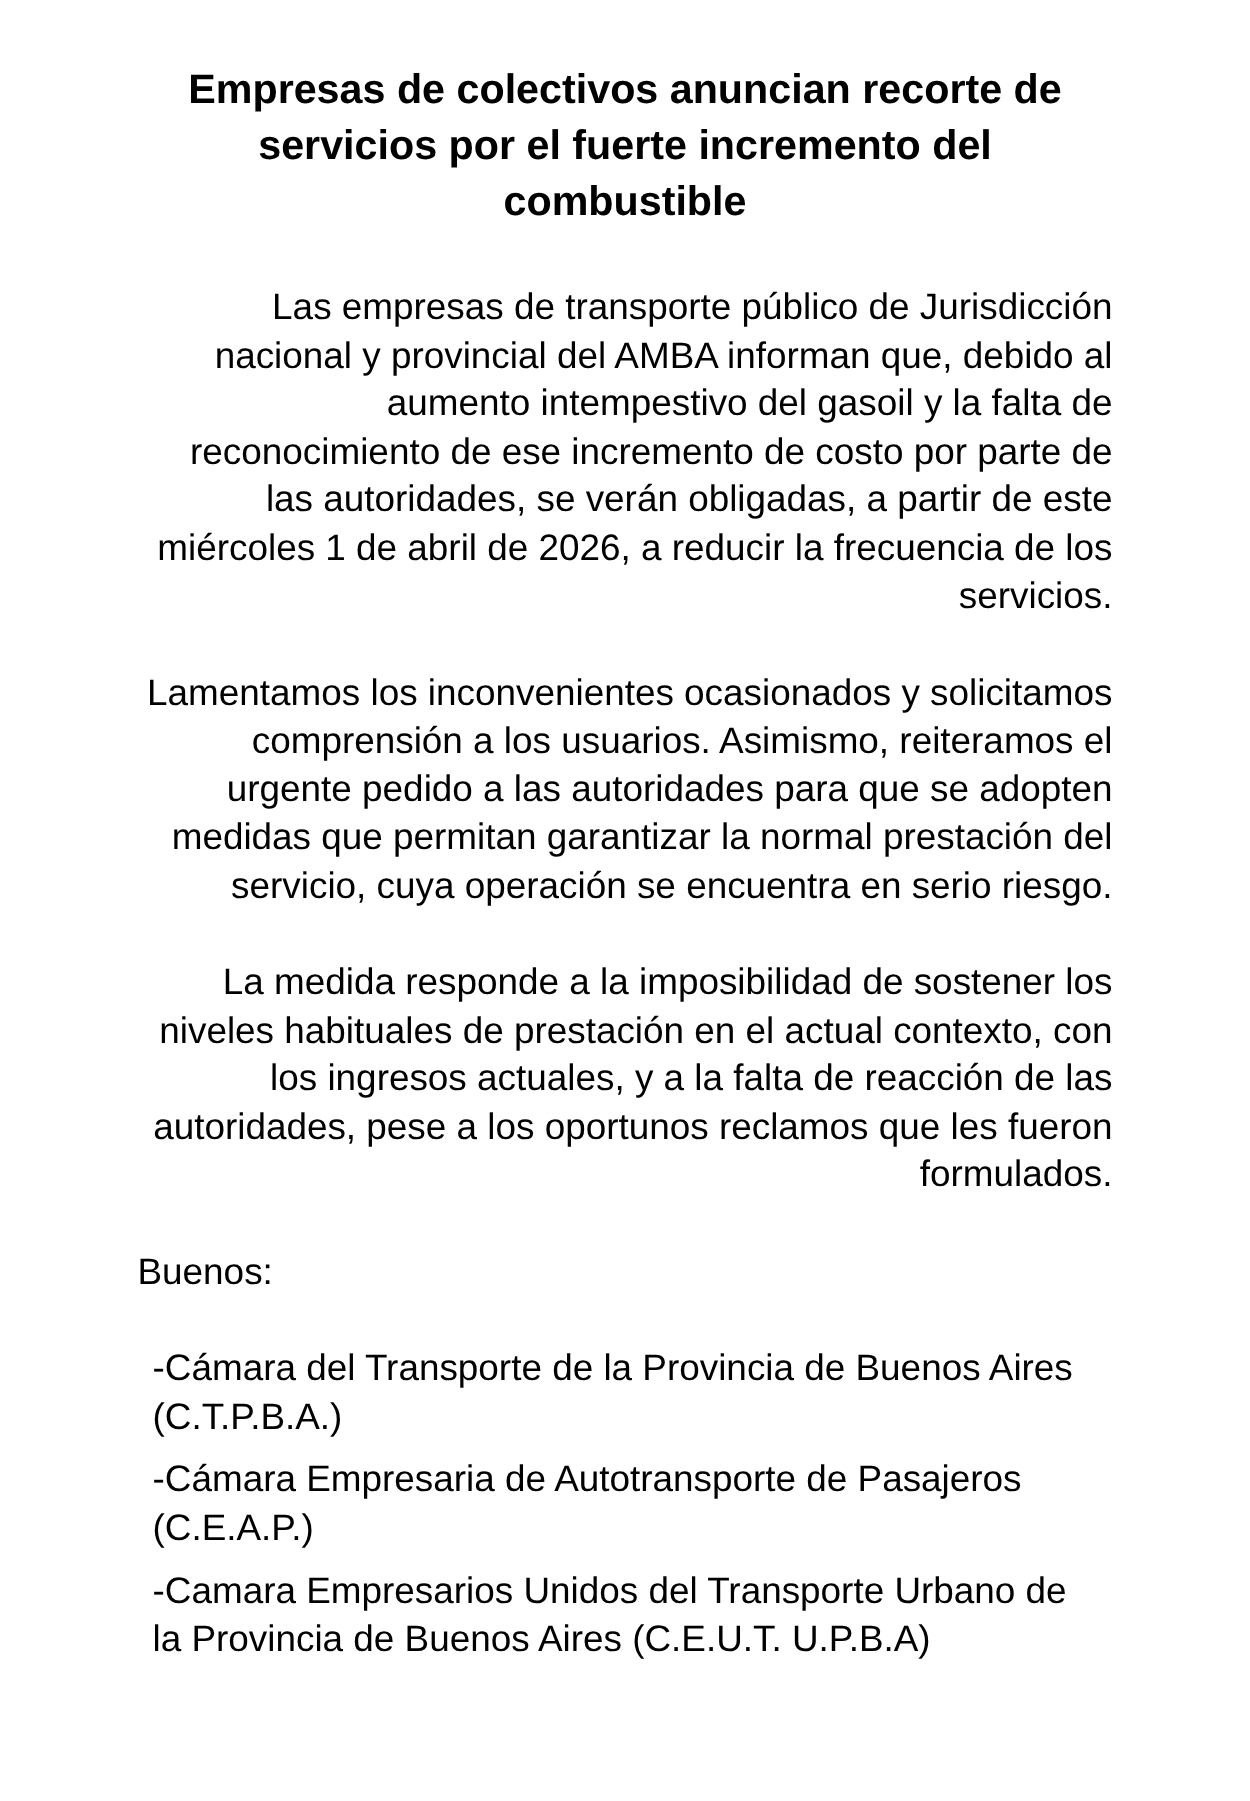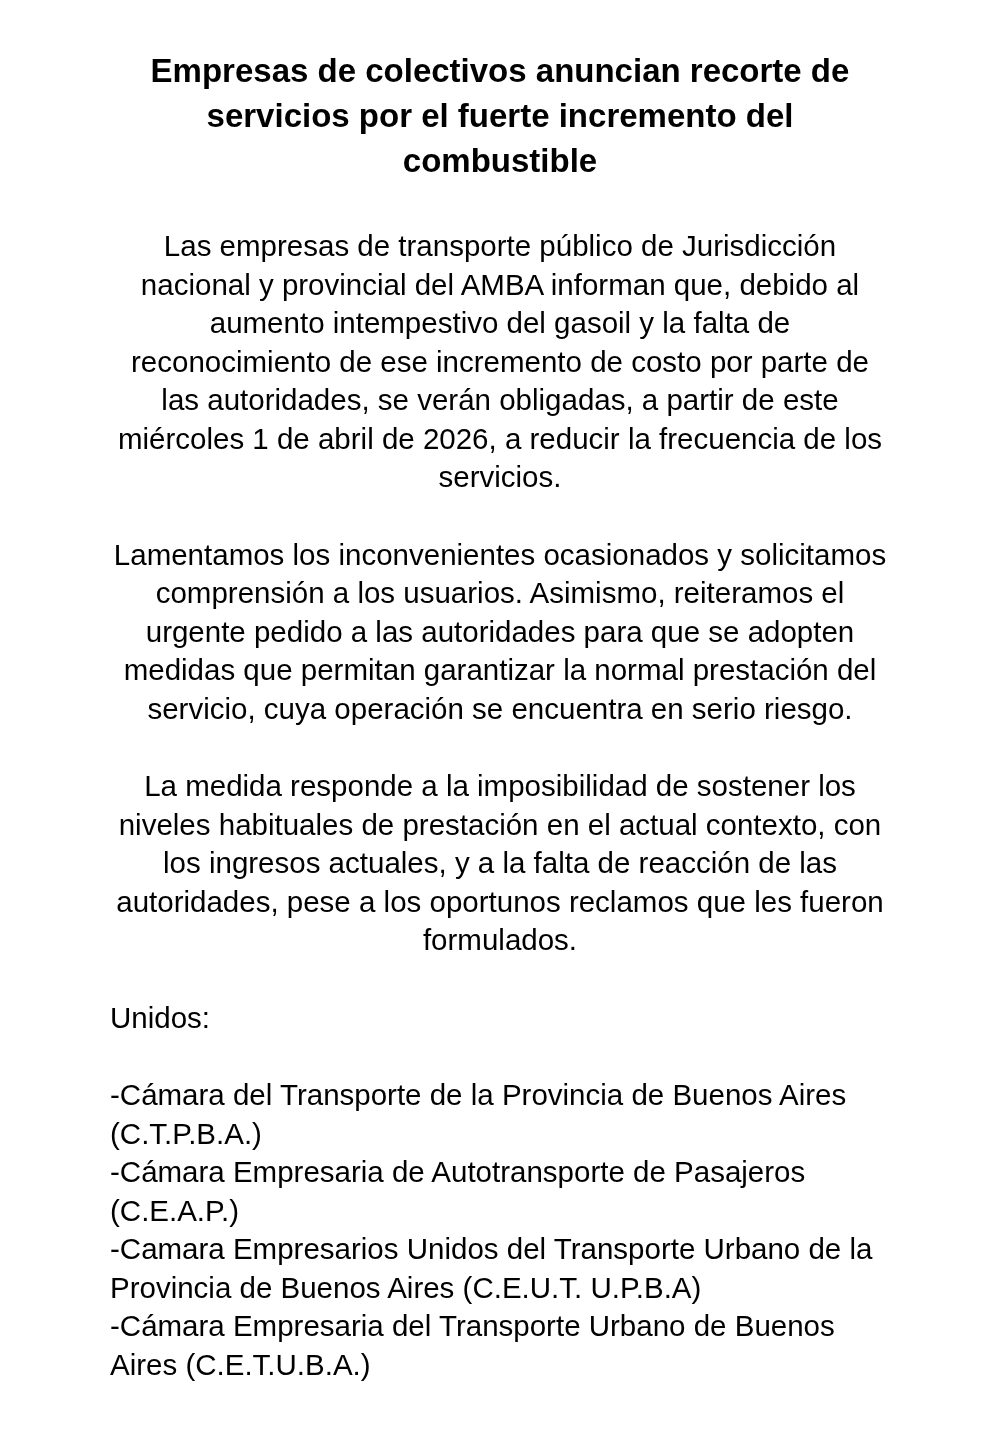--- a/index.html
+++ b/index.html
@@ -25,52 +25,51 @@
     font-weight: bold;
     line-height: 45px;
     text-align: center;
     margin: 0 0 44px 0;
     letter-spacing: 0px;
   }
   .body-paragraph {
     font-size: 29.5px;
     font-weight: normal;
     line-height: 38.5px;
-    text-align: center;
+    text-align: right;
     margin: 0 0 39px 0;
   }
   .signatories-label {
     font-size: 29.5px;
     line-height: 38.5px;
     margin: 0 0 39px 0;
   }
   .signatories-list {
     margin: 0;
   }
   .signatory-item {
     font-size: 29.5px;
     line-height: 38.5px;
-    margin: 0;
+    margin: 12px;
   }
 </style>
 </head>
 <body style="background: rgb(255, 255, 255); color: rgb(0, 0, 0);">
 
 <div class="page">
 
   <h1 class="title">Empresas de colectivos anuncian recorte de servicios por el fuerte incremento del combustible</h1>
 
   <p class="body-paragraph">Las empresas de transporte público de Jurisdicción nacional y provincial del AMBA informan que, debido al aumento intempestivo del gasoil y la falta de reconocimiento de ese incremento de costo por parte de las autoridades, se verán obligadas, a partir de este miércoles 1 de abril de 2026, a reducir la frecuencia de los servicios.</p>
 
   <p class="body-paragraph">Lamentamos los inconvenientes ocasionados y solicitamos comprensión a los usuarios. Asimismo, reiteramos el urgente pedido a las autoridades para que se adopten medidas que permitan garantizar la normal prestación del servicio, cuya operación se encuentra en serio riesgo.</p>
 
   <p class="body-paragraph">La medida responde a la imposibilidad de sostener los niveles habituales de prestación en el actual contexto, con los ingresos actuales, y a la falta de reacción de las autoridades, pese a los oportunos reclamos que les fueron formulados.</p>
 
-  <p class="signatories-label">Unidos:</p>
+  <p class="signatories-label">Buenos:</p>
 
   <div class="signatories-list">
     <p class="signatory-item">-Cámara del Transporte de la Provincia de Buenos Aires (C.T.P.B.A.)</p>
     <p class="signatory-item">-Cámara Empresaria de Autotransporte de Pasajeros (C.E.A.P.)</p>
     <p class="signatory-item">-Camara Empresarios Unidos del Transporte Urbano de la Provincia de Buenos Aires (C.E.U.T. U.P.B.A)</p>
-    <p class="signatory-item">-Cámara Empresaria del Transporte Urbano de Buenos Aires (C.E.T.U.B.A.)</p>
   </div>
 
 </div>
 
 </body></html>

